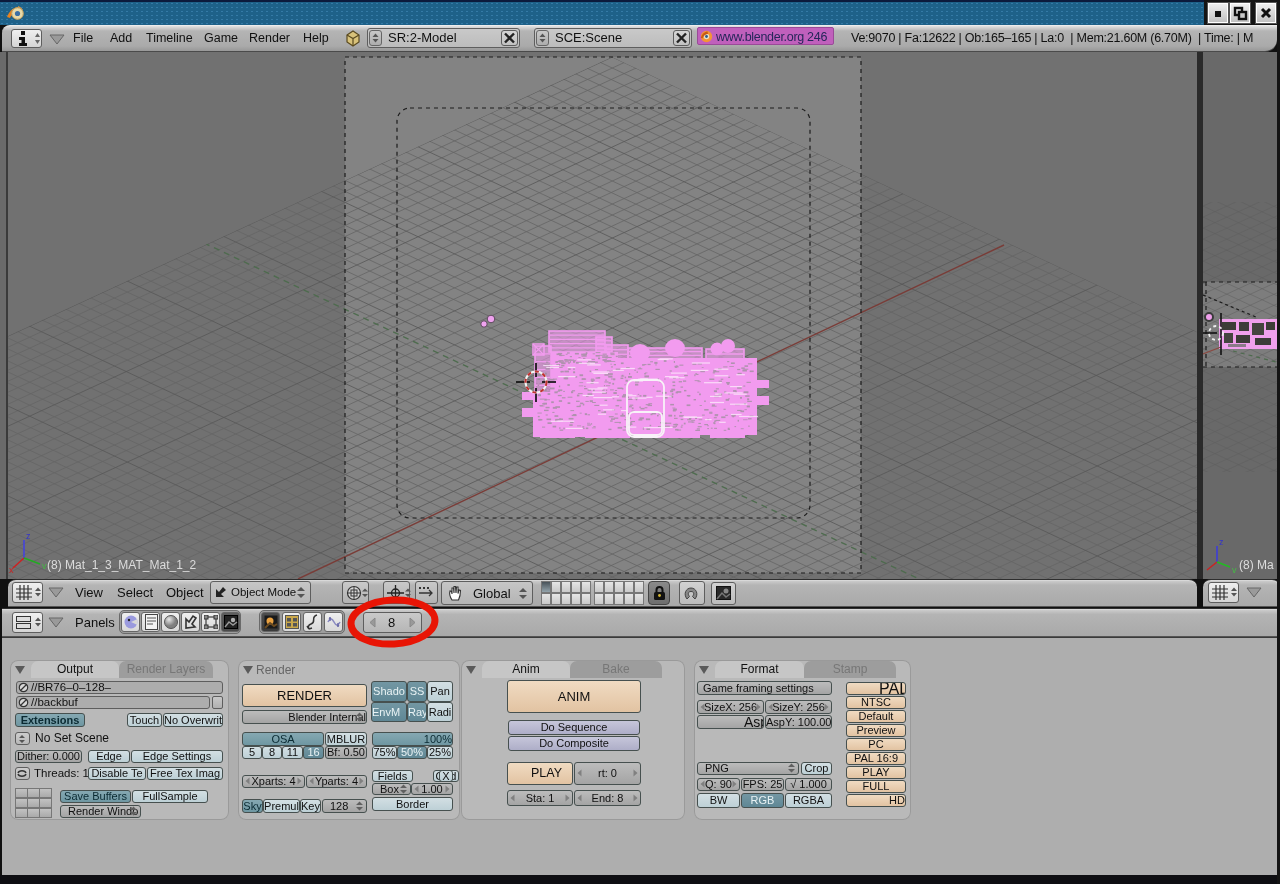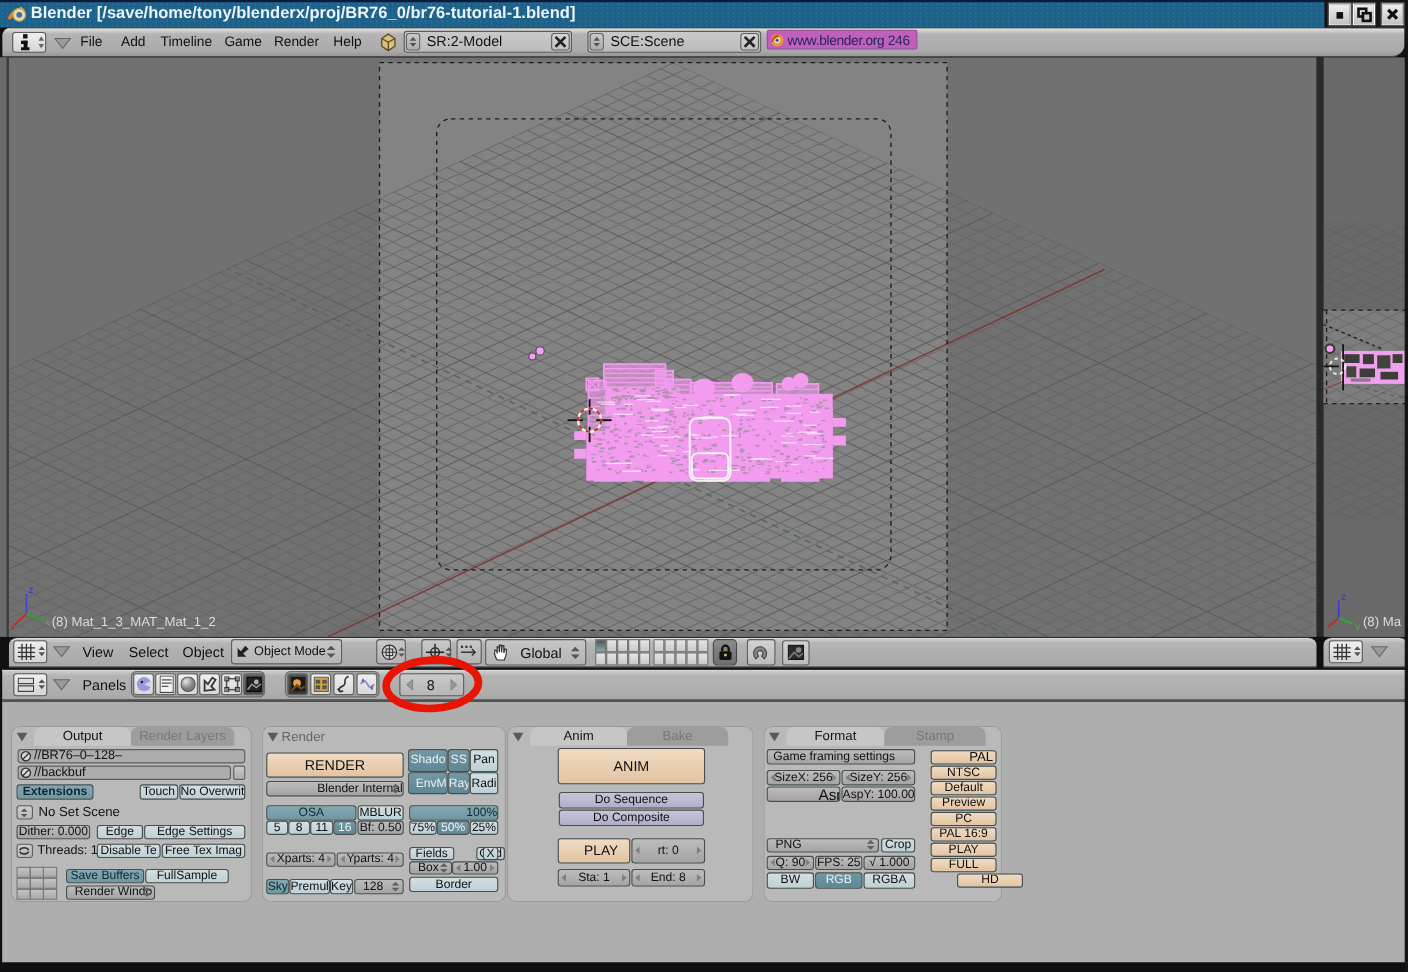--- a/index.html
+++ b/index.html
@@ -27,21 +27,20 @@
 </style></head><body>
 <div id="root">
 <div id="titlebar" class="abs"></div>
     <svg class="abs" style="left:6px;top:4px" width="19" height="18" viewBox="0 0 19 18">
       <path d="M1 13 C3 8 6 4 12 3 L14 7 C9 8 6 10 4 14 Z" fill="#e8821e"></path>
       <path d="M12 2 C15 3 17 5 17 8 L13 8 Z" fill="#f29a3a"></path>
       <circle cx="11.5" cy="9.5" r="6" fill="#e8d9a8"></circle>
       <circle cx="11.5" cy="9.5" r="5.8" fill="none" stroke="#b89858" stroke-width="1"></circle>
       <circle cx="11.5" cy="9.5" r="2.6" fill="#3a6ea5"></circle>
     </svg>
-    <div class="abs" style="left:28px;top:3px;font-size:15px;font-weight:bold;color:#eaf4fa">Blender [/save/home/tony/blenderx/proj/BR76_0/br76-tutorial-1.blend]</div>
     <div id="tbtns" class="abs"></div>
     <div class="wbtn" style="left:1208px"><svg width="18" height="18">
         <rect x="6" y="7" width="6" height="6" fill="#111"></rect>
       </svg></div>
     <div class="wbtn" style="left:1230px"><svg width="18" height="18">
         <rect x="4" y="4" width="7" height="7" fill="none" stroke="#111" stroke-width="2.4"></rect>
         <rect x="8" y="8" width="7" height="7" fill="#c9c9c9" stroke="#111" stroke-width="2.4"></rect>
       </svg></div>
     <div class="wbtn" style="left:1256px"><svg width="18" height="18">
         <path d="M5 5L13 13M13 5L5 13" stroke="#111" stroke-width="3"></path>
@@ -91,20 +90,21 @@
       <path d="M2 1.5L11 10.5M11 1.5L2 10.5" stroke="#222" stroke-width="2.4"></path>
     </svg>
     <div class="abs" style="left:697px;top:27px;width:137px;height:18px;background:#c060bc;border:1px solid #9a4a98;border-radius:2px"></div>
     <svg class="abs" style="left:700px;top:30px" width="13" height="13" viewBox="0 0 16 15">
       <circle cx="8" cy="7.5" r="7" fill="#f49436"></circle>
       <circle cx="8" cy="7.5" r="3.4" fill="#e8e0c8"></circle>
       <circle cx="8" cy="7.5" r="1.7" fill="#2a5a8a"></circle>
       <path d="M1 9 C2 5 5 2 9 1 L10 4 C6 5 4 7 3 10 Z" fill="#c85a14"></path>
     </svg>
     <div class="mtxt" style="left:716px;top:30px;color:#26265a;font-size:12.5px;letter-spacing:-0.3px">www.blender.org 246</div>
+    <div class="mtxt" style="left:851px;top:31px;font-size:12.5px;letter-spacing:-0.25px">Ve:9070 | Fa:12622 | Ob:165–165 | La:0&nbsp; | Mem:21.60M (6.70M)&nbsp; | Time: | M</div>
     <div class="abs" style="left:0px;top:52px;width:8px;height:527px;background:#6a6a6a;border-right:2px solid #3a3a3a"></div>
     <div class="abs" style="left:1197px;top:52px;width:6px;height:527px;background:#2a2a2a"></div>
     <div class="abs" style="left:1277px;top:52px;width:3px;height:527px;background:#1a1a1a"></div>
     <svg width="1189" height="527" viewBox="0 0 1189 527" style="position:absolute;left:8px;top:52px">
       <defs>
         <clipPath id="gclip">
           <polygon points="604,5 2600,943 604,2600 -1400,931"></polygon>
         </clipPath>
         <clipPath id="vclip">
           <rect x="0" y="0" width="1189" height="527"></rect>
@@ -1005,21 +1005,21 @@
     </svg>
     <div class="panel" style="left:238px;top:660px;width:222px;height:160px"></div>
     <svg class="abs" style="left:243px;top:666px" width="10" height="9">
       <path d="M0 0H10L5 8Z" fill="#5a5a5a"></path>
     </svg>
     <div class="ptitle" style="left:256px;top:663px">Render</div>
     <div class="btn beige" style="left:242px;top:684px;width:125px;height:23px;line-height:21px;font-size:13.0px;text-align:center;">RENDER</div>
     <div class="btn tealw" style="left:371px;top:681px;width:36px;height:21px;line-height:19px;font-size:11.0px;text-align:center;">Shado</div>
     <div class="btn tealw" style="left:407px;top:681px;width:20px;height:21px;line-height:19px;font-size:11.0px;text-align:center;">SS</div>
     <div class="btn pale" style="left:427px;top:681px;width:26px;height:21px;line-height:19px;font-size:11.0px;text-align:center;">Pan</div>
-    <div class="btn tealw" style="left:371px;top:702px;width:36px;height:20px;line-height:18px;font-size:11.0px;text-align:right;">EnvM</div>
+    <div class="btn tealw" style="left:371px;top:702px;width:36px;height:20px;line-height:18px;font-size:11.0px;text-align:left;">EnvM</div>
     <div class="btn tealw" style="left:407px;top:702px;width:20px;height:20px;line-height:18px;font-size:11.0px;text-align:center;">Ray</div>
     <div class="btn pale" style="left:427px;top:702px;width:26px;height:20px;line-height:18px;font-size:11.0px;text-align:center;">Radi</div>
     <div class="btn gray" style="left:242px;top:710px;width:125px;height:14px;line-height:12px;font-size:11.0px;text-align:right;padding-left:7px;">Blender Internal</div>
     <svg class="abs" style="left:355px;top:711px" width="9" height="12">
       <path d="M1 5L4.5 1.5L8 5Z M1 7L4.5 10.5L8 7Z" fill="#606060"></path>
     </svg>
     <div class="btn teal" style="left:242px;top:732px;width:82px;height:14px;line-height:12px;font-size:11.0px;text-align:center;">OSA</div>
     <div class="btn pale" style="left:325px;top:732px;width:42px;height:14px;line-height:12px;font-size:11.0px;text-align:center;">MBLUR</div>
     <div class="btn pale" style="left:242px;top:746px;width:20px;height:13px;line-height:11px;font-size:11.0px;text-align:center;">5</div>
     <div class="btn pale" style="left:262px;top:746px;width:20px;height:13px;line-height:11px;font-size:11.0px;text-align:center;">8</div>
@@ -1130,25 +1130,25 @@
       <path d="M4.5 0.5L0.5 4L4.5 7.5Z" fill="#808080"></path>
     </svg>
     <svg class="abs" style="left:732px;top:780px" width="5" height="8">
       <path d="M0.5 0.5L4.5 4L0.5 7.5Z" fill="#808080"></path>
     </svg>
     <div class="btn gray" style="left:741px;top:778px;width:43px;height:13px;line-height:11px;font-size:11.0px;text-align:center;">FPS: 25</div>
     <div class="btn gray" style="left:785px;top:778px;width:47px;height:13px;line-height:11px;font-size:11.0px;text-align:center;">√ 1.000</div>
     <div class="btn pale" style="left:697px;top:793px;width:43px;height:15px;line-height:13px;font-size:11.0px;text-align:center;">BW</div>
     <div class="btn tealw" style="left:741px;top:793px;width:43px;height:15px;line-height:13px;font-size:11.0px;text-align:center;">RGB</div>
     <div class="btn pale" style="left:785px;top:793px;width:47px;height:15px;line-height:13px;font-size:11.0px;text-align:center;">RGBA</div>
-    <div class="btn beige" style="left:846px;top:682px;width:60px;height:13px;line-height:11px;font-size:12px;text-align:center;padding-left:32px;">PAL</div>
+    <div class="btn beige" style="left:846px;top:682px;width:60px;height:13px;line-height:11px;font-size:16px;text-align:center;padding-left:32px;">PAL</div>
     <div class="btn beige" style="left:846px;top:696px;width:60px;height:13px;line-height:11px;font-size:11.0px;text-align:center;">NTSC</div>
     <div class="btn beige" style="left:846px;top:710px;width:60px;height:13px;line-height:11px;font-size:11.0px;text-align:center;">Default</div>
     <div class="btn beige" style="left:846px;top:724px;width:60px;height:13px;line-height:11px;font-size:11.0px;text-align:center;">Preview</div>
     <div class="btn beige" style="left:846px;top:738px;width:60px;height:13px;line-height:11px;font-size:11.0px;text-align:center;">PC</div>
     <div class="btn beige" style="left:846px;top:752px;width:60px;height:13px;line-height:11px;font-size:11.0px;text-align:center;">PAL 16:9</div>
     <div class="btn beige" style="left:846px;top:766px;width:60px;height:13px;line-height:11px;font-size:11.0px;text-align:center;">PLAY</div>
     <div class="btn beige" style="left:846px;top:780px;width:60px;height:13px;line-height:11px;font-size:11.0px;text-align:center;">FULL</div>
-    <div class="btn beige" style="left:846px;top:794px;width:60px;height:13px;line-height:11px;font-size:11.0px;text-align:center;margin-left:24px;">HD</div>
+    <div class="btn beige" style="left:846px;top:794px;width:60px;height:13px;line-height:11px;font-size:11.0px;text-align:right;">HD</div>
     <svg class="abs" style="left:344px;top:594px" width="100" height="56" viewBox="0 0 100 56">
       <ellipse cx="49" cy="28" rx="42" ry="22" fill="none" stroke="#e81505" stroke-width="7" transform="rotate(-3 49 28)"></ellipse>
     </svg>
     <div class="abs" style="left:1277px;top:26px;width:3px;height:858px;background:#141414"></div>
   </div>
 </body></html>

